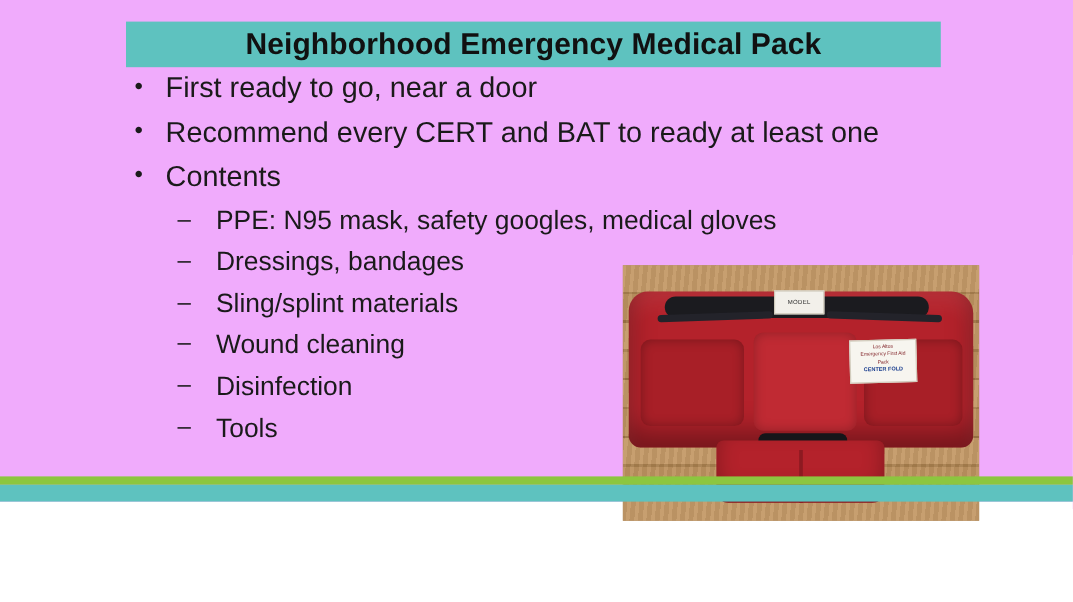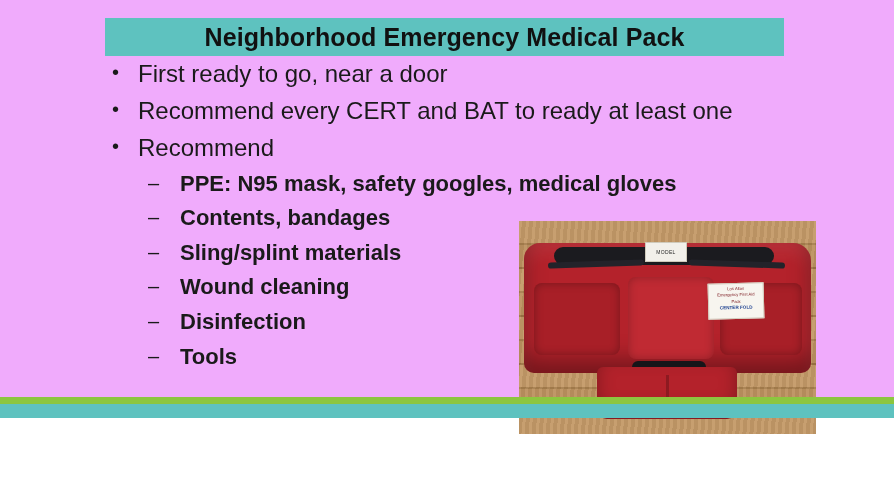--- a/index.html
+++ b/index.html
@@ -75,21 +75,20 @@
   }
   .lvl2 .bullet {
     width: 32px;
     flex: 0 0 32px;
     font-size: 20px;
     line-height: 1.35;
     color: #1a1a1a;
   }
   .lvl2 .txt {
     flex: 1;
-    font-weight: bold;
   }
 
   
   .photo {
     position: absolute;
     left: 519px;
     top: 221px;
     width: 297px;
     height: 213px;
     overflow: hidden;
@@ -286,31 +285,31 @@
       <span class="txt">First ready to go, near a door</span>
     </div>
 
     <div class="lvl1">
       <span class="bullet">•</span>
       <span class="txt">Recommend every CERT and BAT to ready at least one</span>
     </div>
 
     <div class="lvl1">
       <span class="bullet">•</span>
-      <span class="txt">Recommend</span>
+      <span class="txt">Contents</span>
     </div>
 
     <div class="lvl2">
       <span class="bullet">–</span>
       <span class="txt">PPE:  N95 mask, safety googles, medical gloves</span>
     </div>
 
     <div class="lvl2">
       <span class="bullet">–</span>
-      <span class="txt">Contents, bandages</span>
+      <span class="txt">Dressings, bandages</span>
     </div>
 
     <div class="lvl2">
       <span class="bullet">–</span>
       <span class="txt">Sling/splint materials</span>
     </div>
 
     <div class="lvl2">
       <span class="bullet">–</span>
       <span class="txt">Wound cleaning</span>

